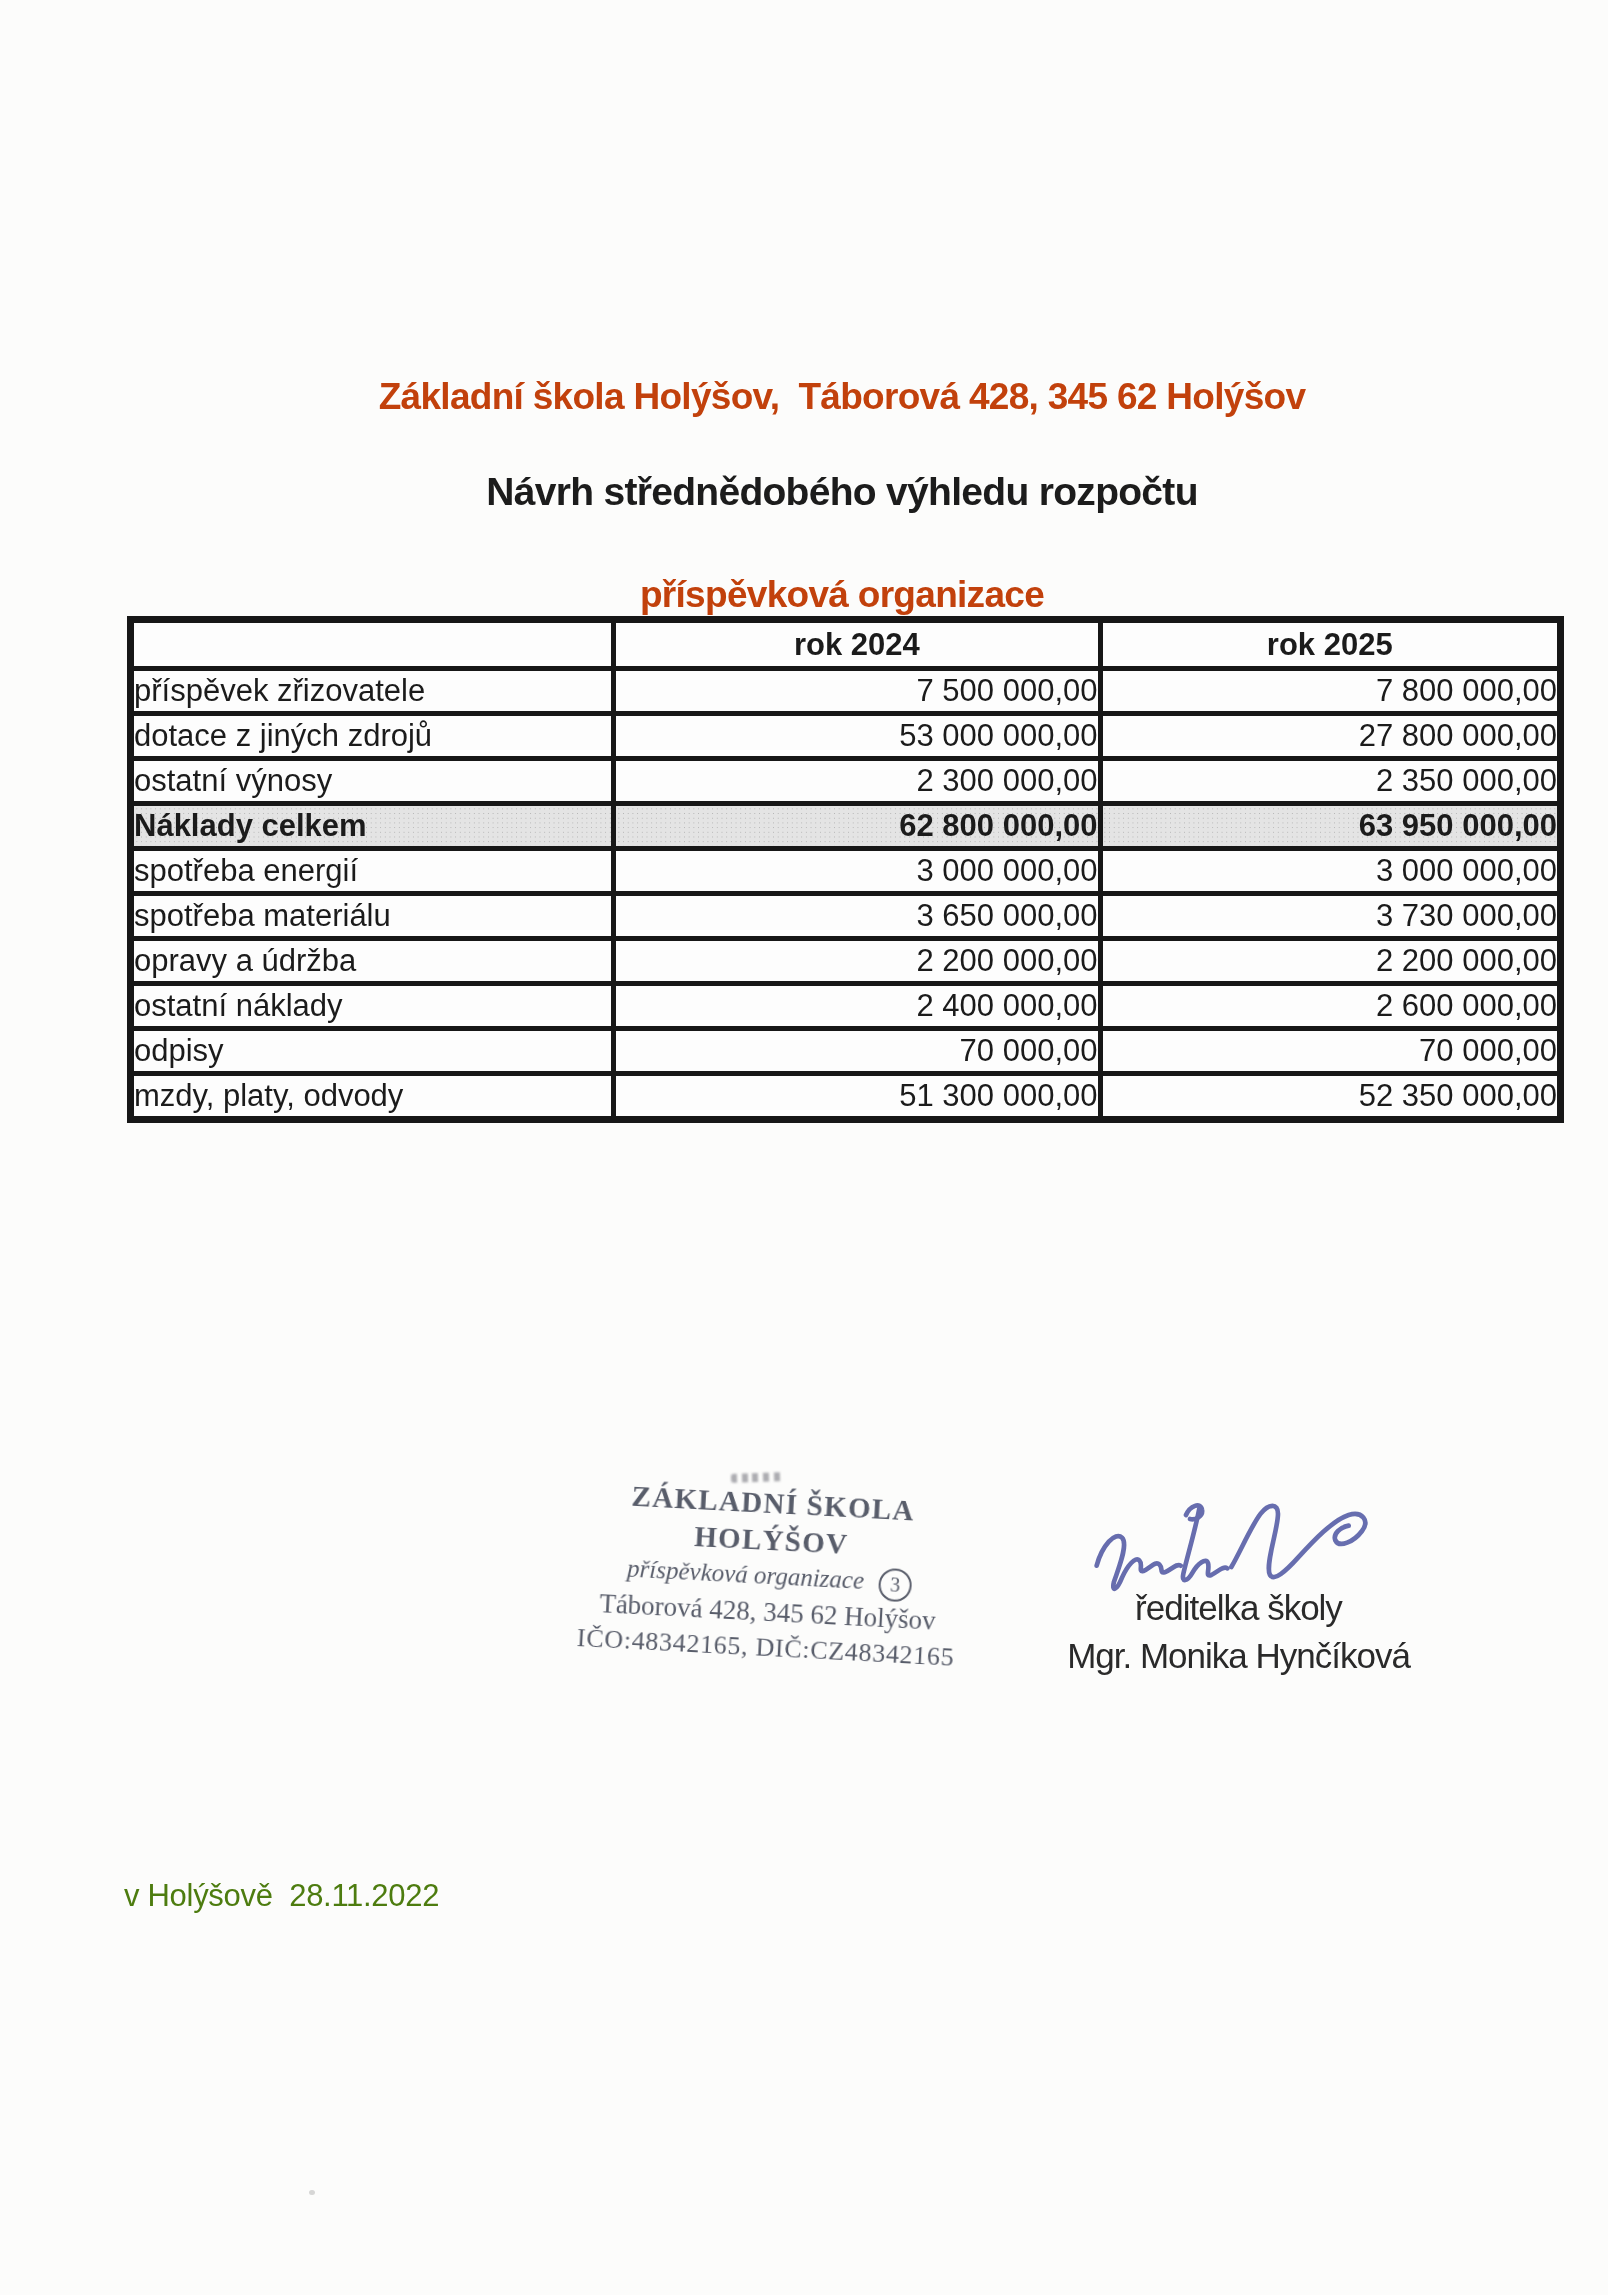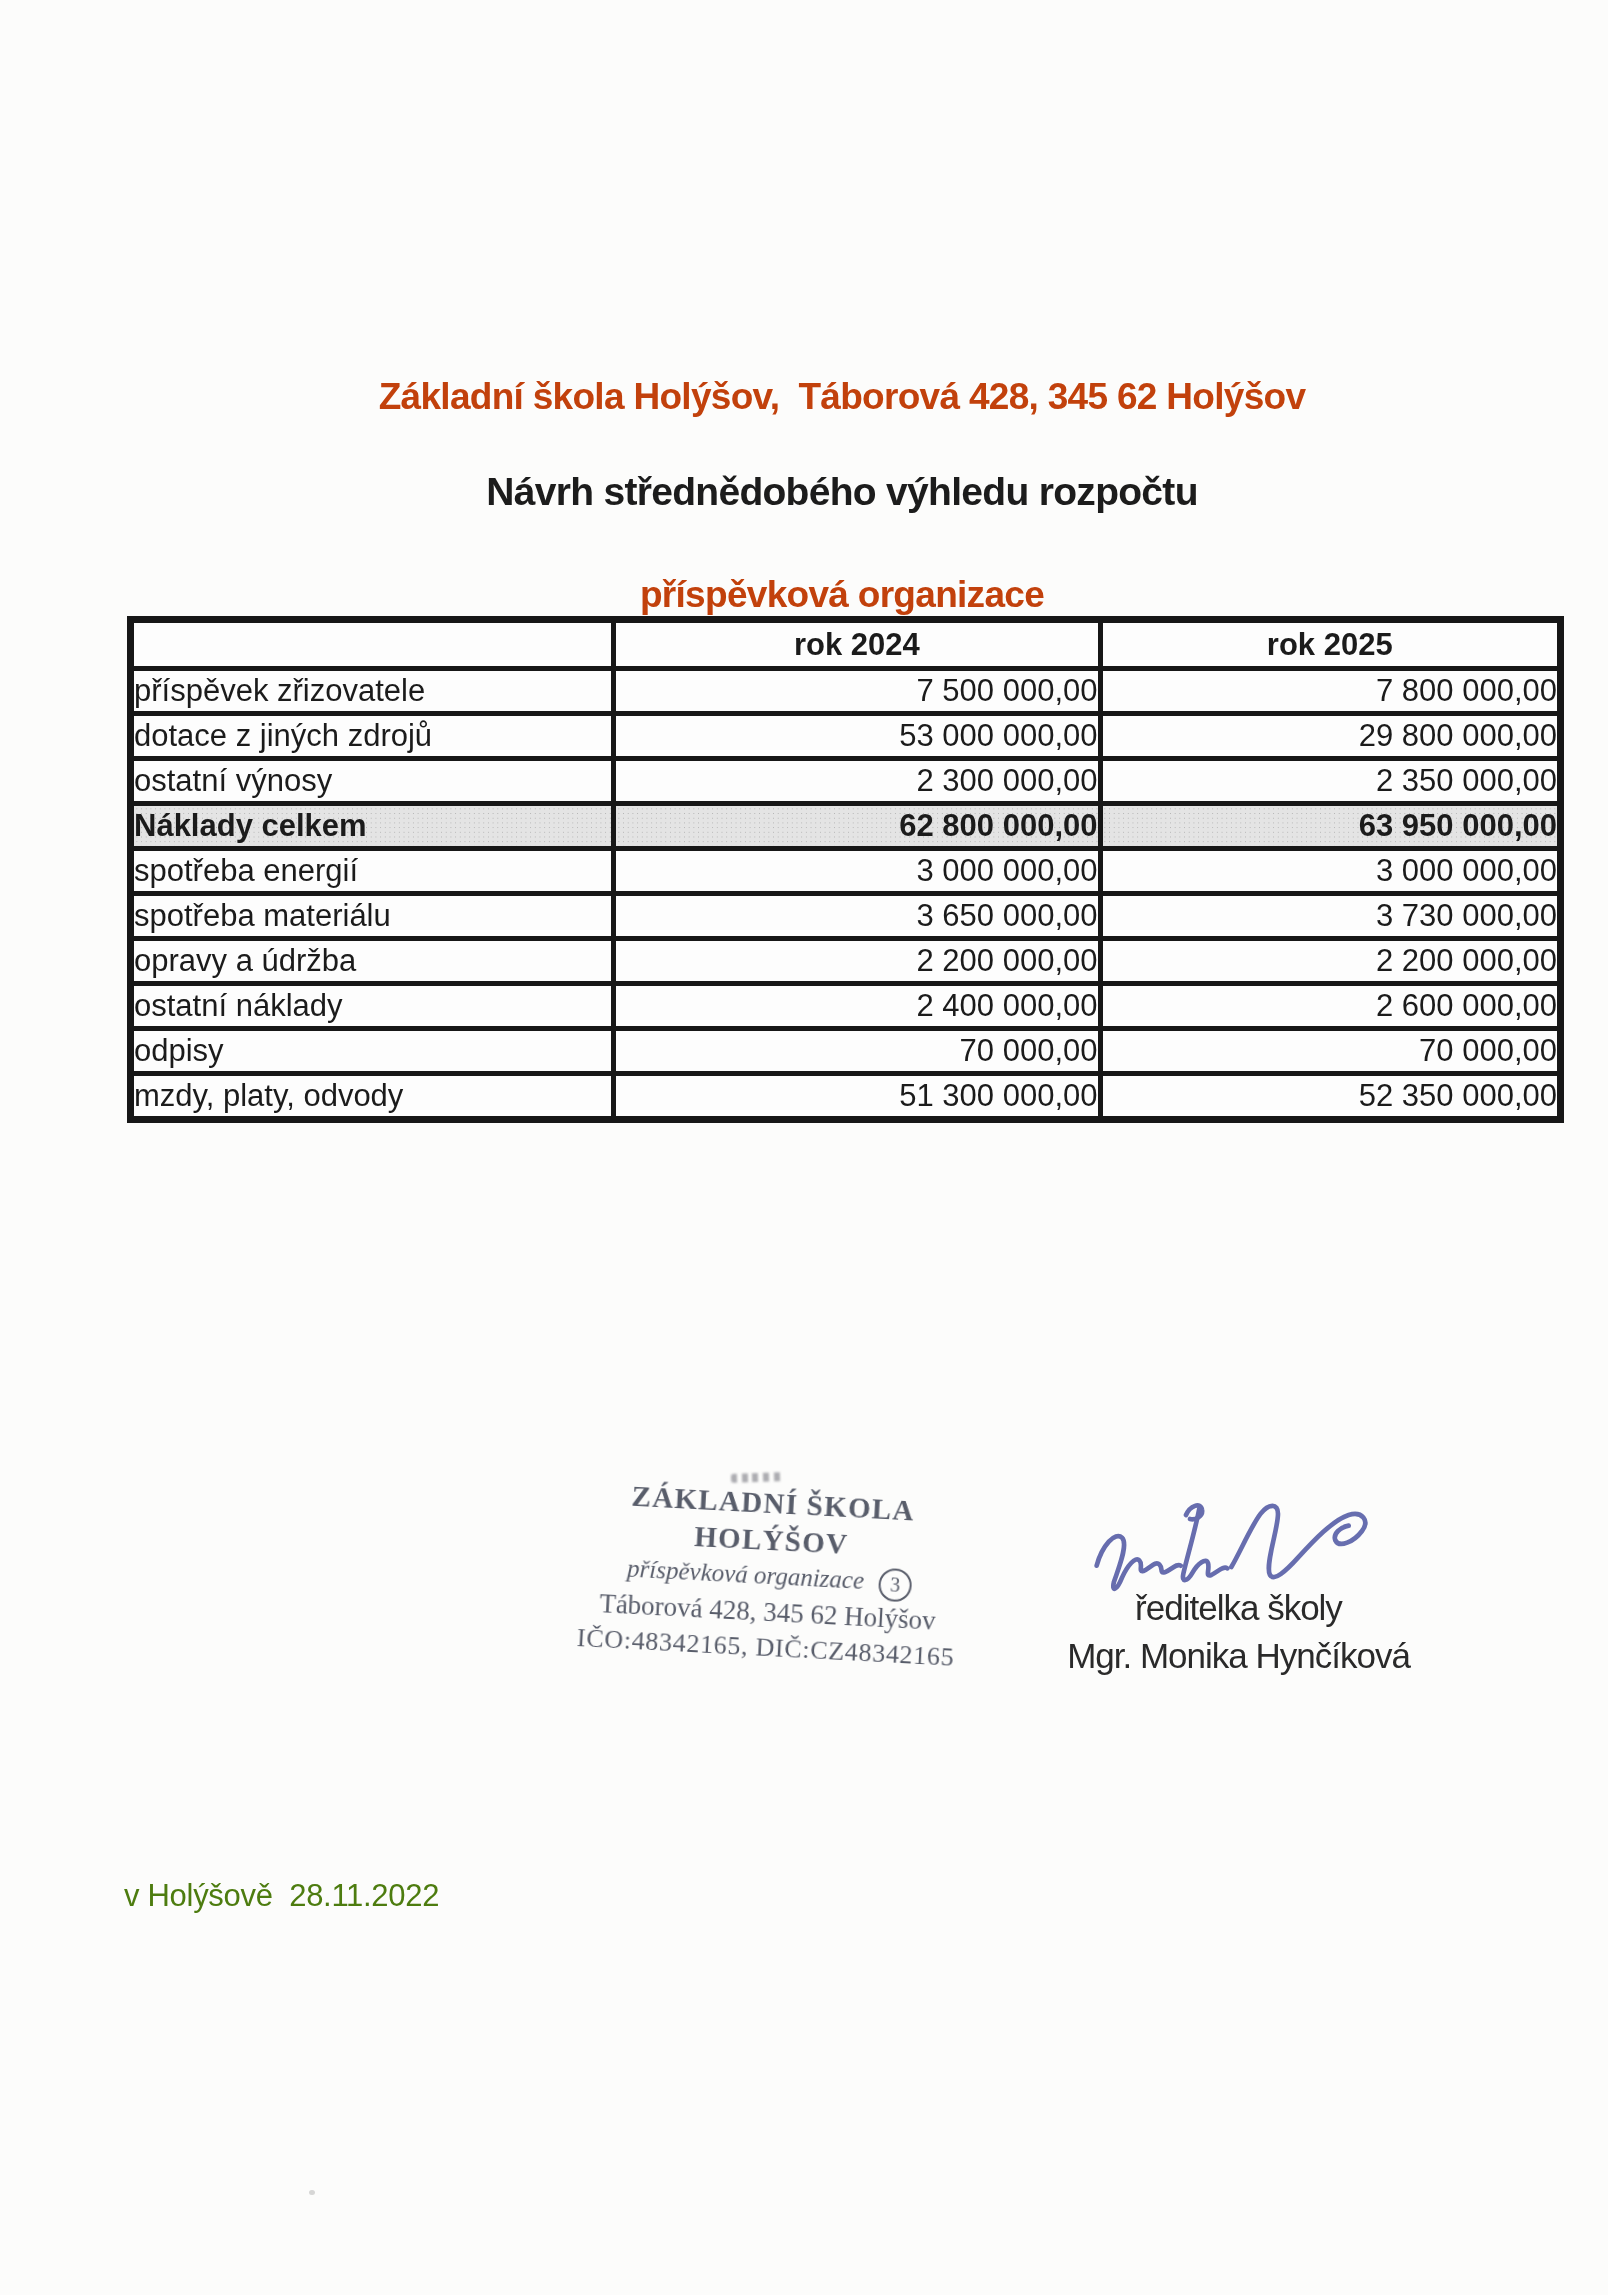--- a/index.html
+++ b/index.html
@@ -123,21 +123,21 @@
     </thead>
     <tbody>
       <tr>
         <td class="lbl">příspěvek zřizovatele</td>
         <td class="num">7 500 000,00</td>
         <td class="num">7 800 000,00</td>
       </tr>
       <tr>
         <td class="lbl">dotace z jiných zdrojů</td>
         <td class="num">53 000 000,00</td>
-        <td class="num">29 800 000,00</td>
+        <td class="num">27 800 000,00</td>
       </tr>
       <tr>
         <td class="lbl">ostatní výnosy</td>
         <td class="num">2 300 000,00</td>
         <td class="num">2 350 000,00</td>
       </tr>
       <tr class="em">
         <td class="lbl">Náklady celkem</td>
         <td class="num">62 800 000,00</td>
         <td class="num">63 950 000,00</td>

